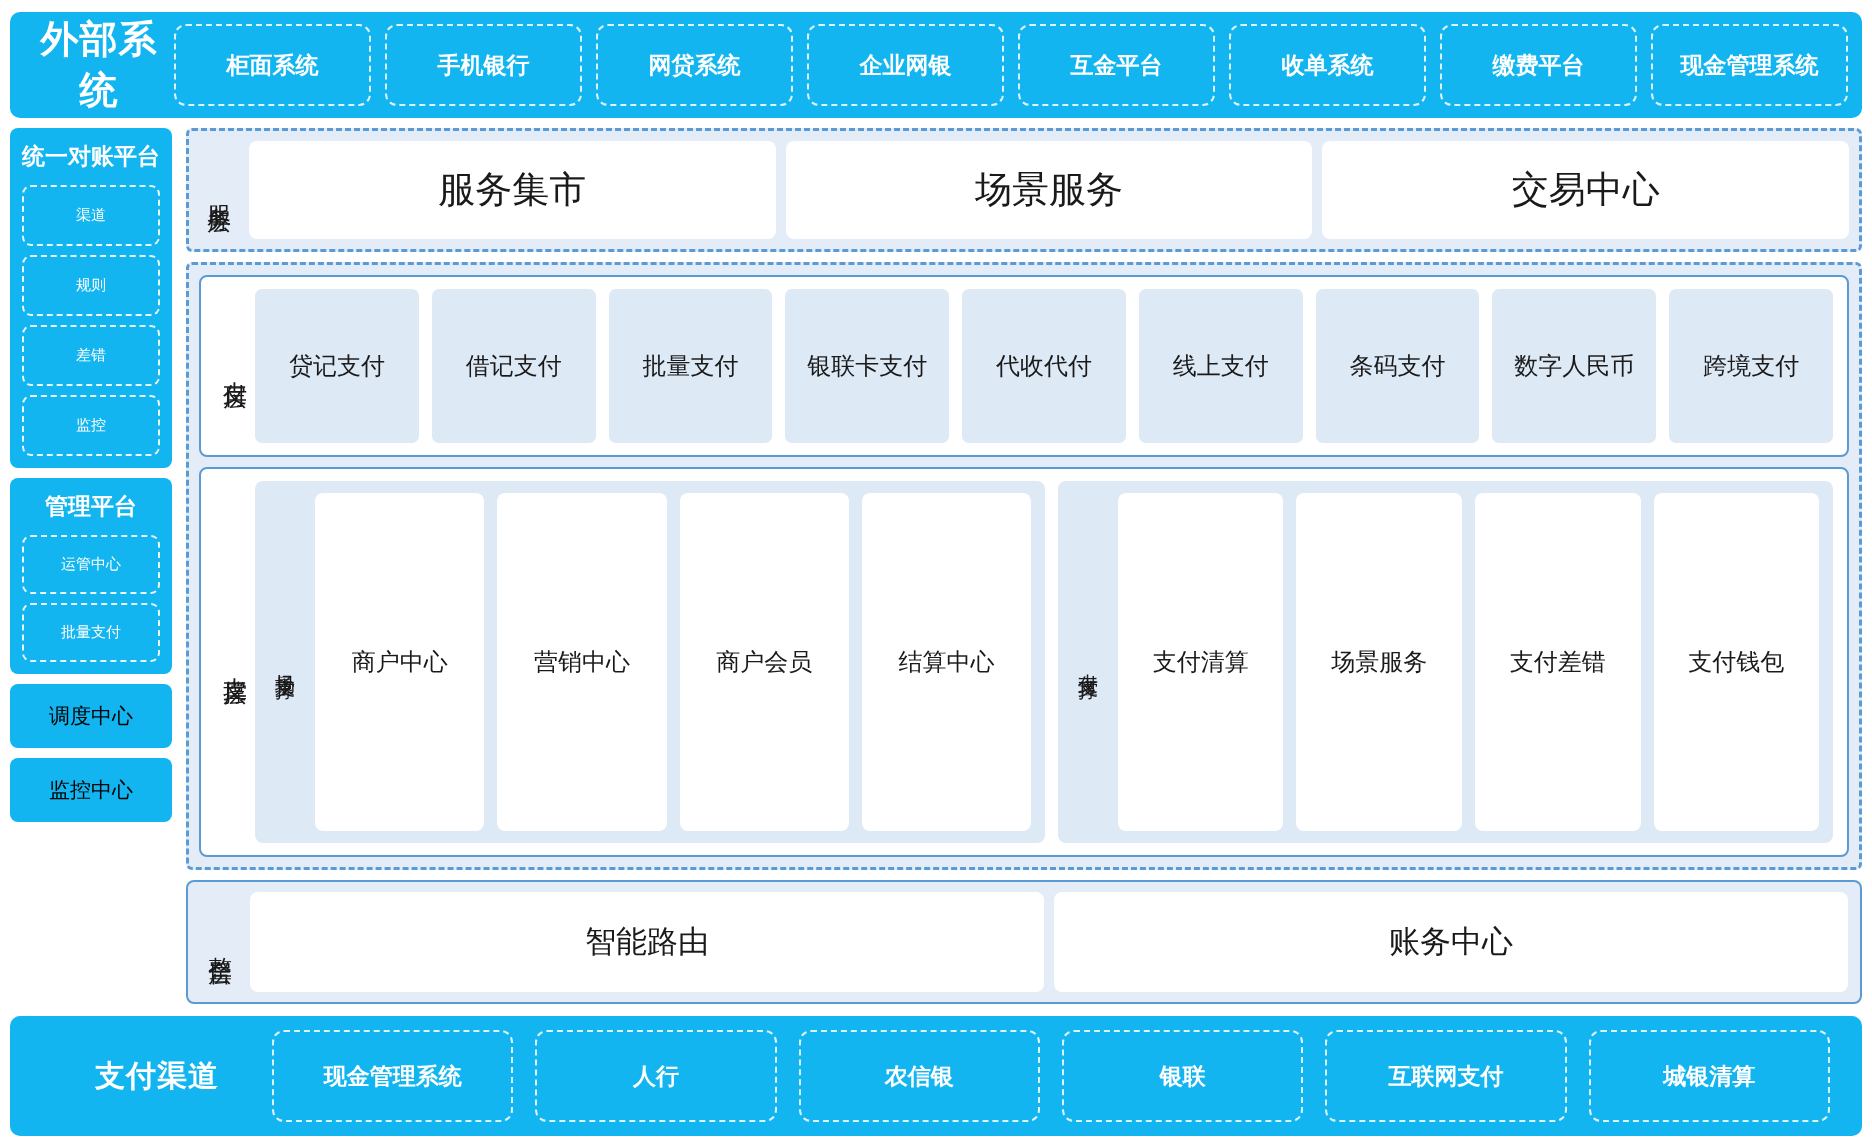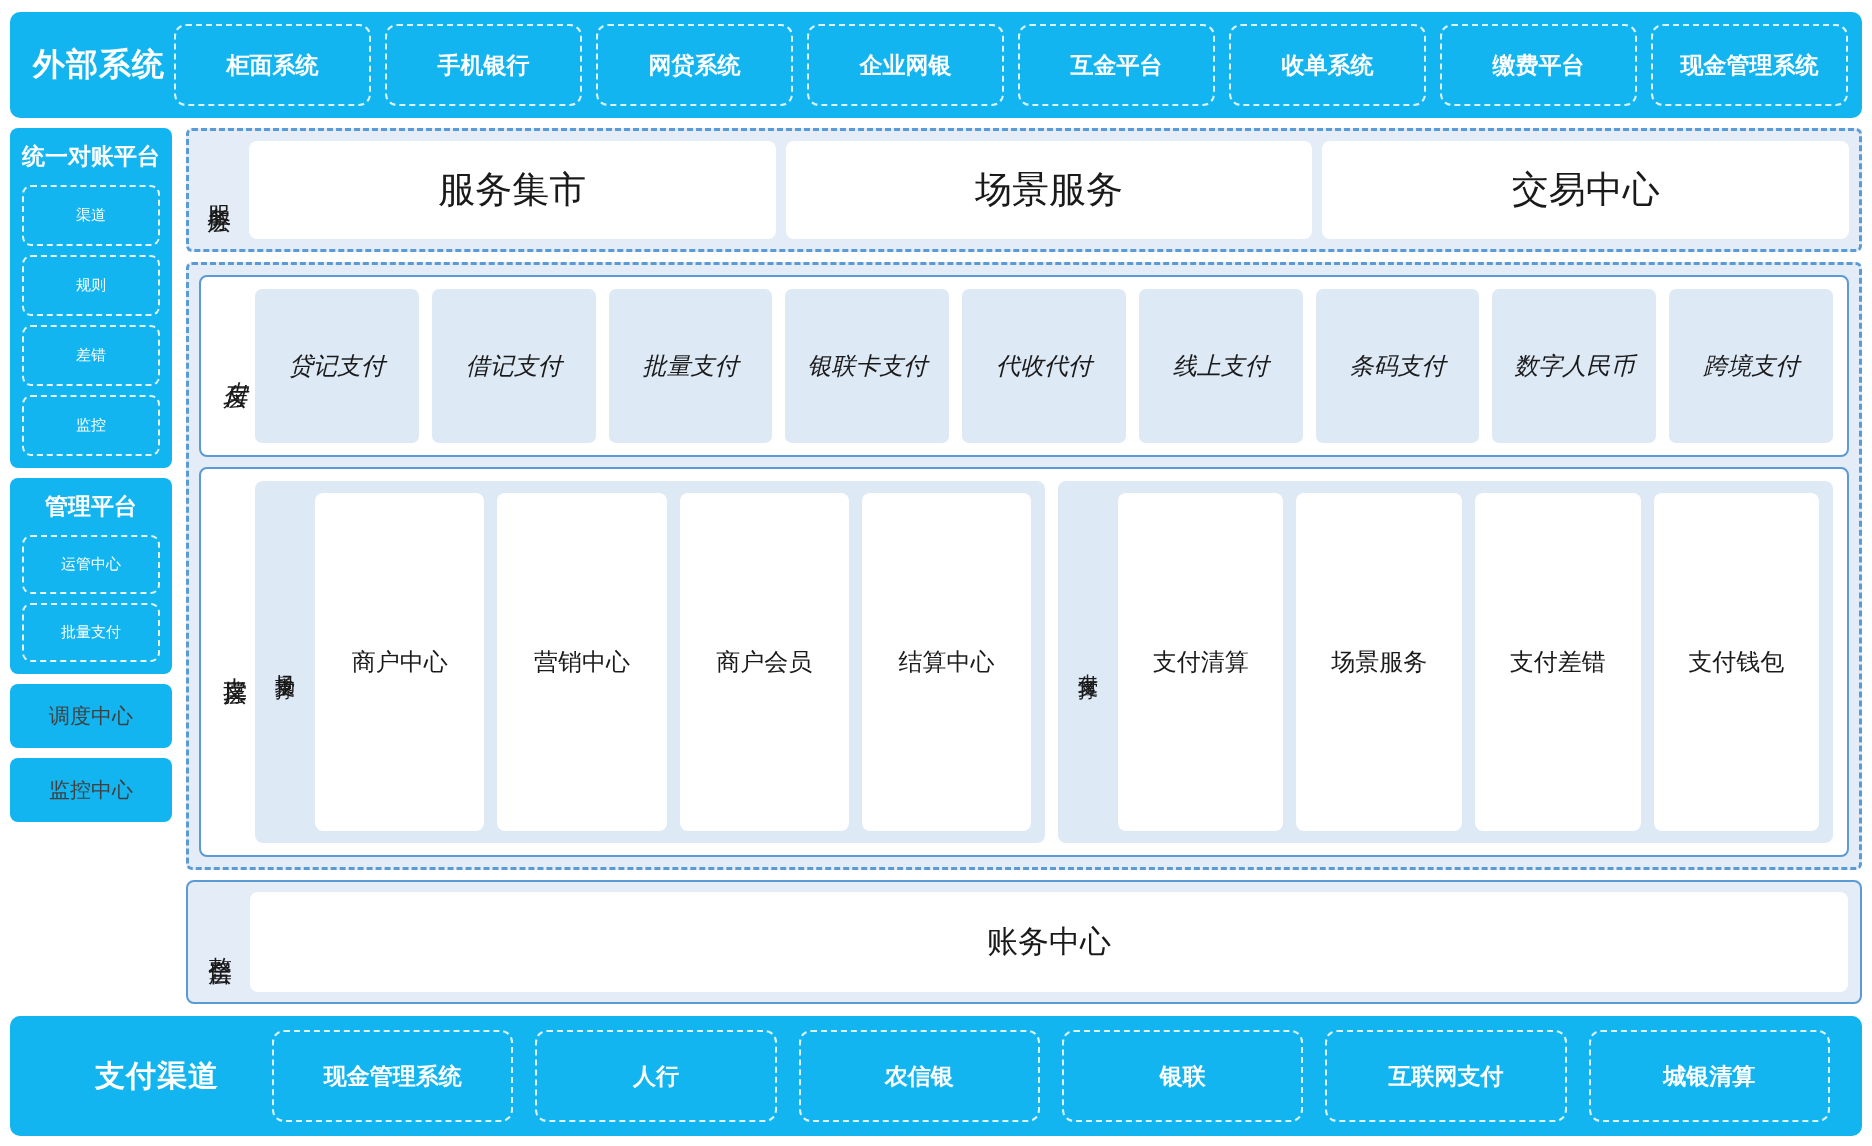--- a/index.html
+++ b/index.html
@@ -59,21 +59,21 @@
     white-space: nowrap;
   }
 
   
   #top-bar {
     height: 106px;
     padding: 12px 14px;
   }
   #top-bar .blue-bar-title {
     width: 150px;
-    font-size: 32px;
+    font-size: 38px;
   }
   #top-bar .blue-chip { font-size: 23px; }
 
   
   #bottom-bar {
     height: 120px;
     padding: 14px 32px;
     margin-top: 12px;
   }
   #bottom-bar .blue-bar-title {
@@ -124,21 +124,21 @@
     text-align: center;
     display: flex;
     align-items: center;
     justify-content: center;
     flex: 1 1 0;
     min-height: 44px;
   }
   .rail-solid {
     background: #13B5F0;
     border-radius: 8px;
-    color: #404040;
+    color: #000000;
     font-size: 21px;
     display: flex;
     align-items: center;
     justify-content: center;
     min-height: 52px;
     flex: 0 0 auto;
     padding: 6px 0;
   }
   #rail-reconcile { flex: 0 0 auto; height: 340px; }
   #rail-manage { flex: 0 0 auto; height: 196px; }
@@ -200,21 +200,21 @@
     min-height: 0;
   }
   .solid-box {
     border: 2px solid #5B9BD5;
     border-radius: 8px;
     background: #ffffff;
     padding: 12px 14px;
     box-sizing: border-box;
     display: flex;
   }
-  #pay-layer { flex: 0 0 auto; height: 182px; font-style: italic; }
+  #pay-layer { flex: 0 0 auto; height: 182px; }
   #support-layer { flex: 1 1 auto; min-height: 0; }
 
   .tile-row {
     display: flex;
     gap: 13px;
     flex: 1 1 auto;
     align-items: stretch;
     min-width: 0;
   }
   .tile-blue {
@@ -371,20 +371,21 @@
               </div>
             </div>
 
           </div>
         </div>
       </div>
 
       <div id="integration-layer">
         <div class="layer-row">
           <div class="layer-label">整合层</div>
+          <div class="white-card">智能路由</div>
           <div class="white-card">账务中心</div>
         </div>
       </div>
 
     </div>
   </div>
 
   <div class="blue-bar" id="bottom-bar">
     <div class="blue-bar-title">支付渠道</div>
     <div class="blue-chip-row">

